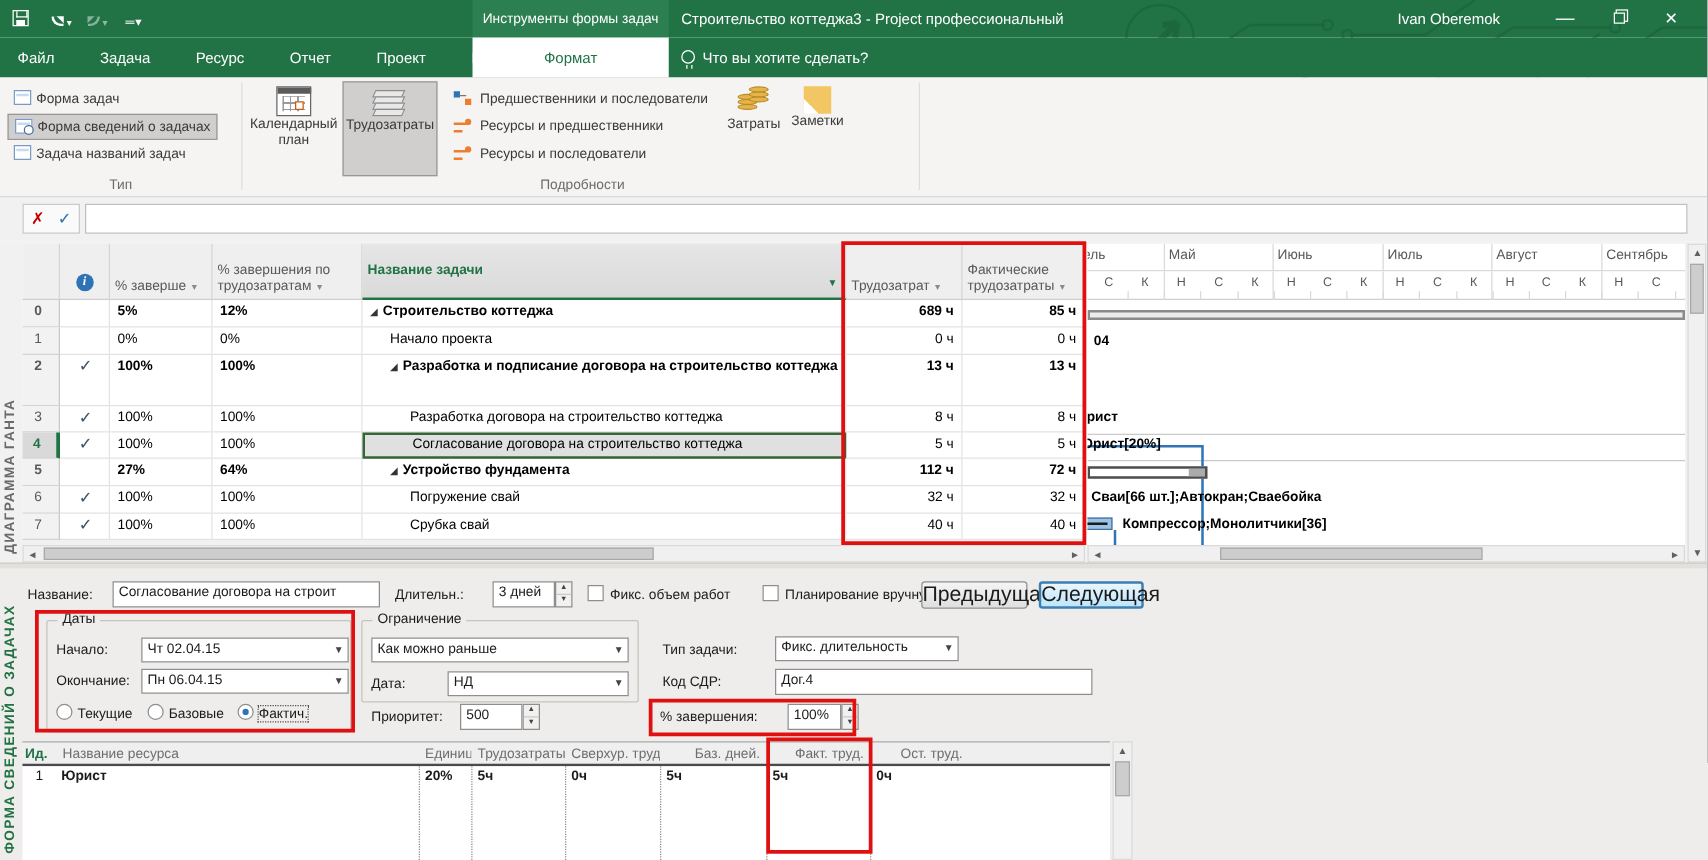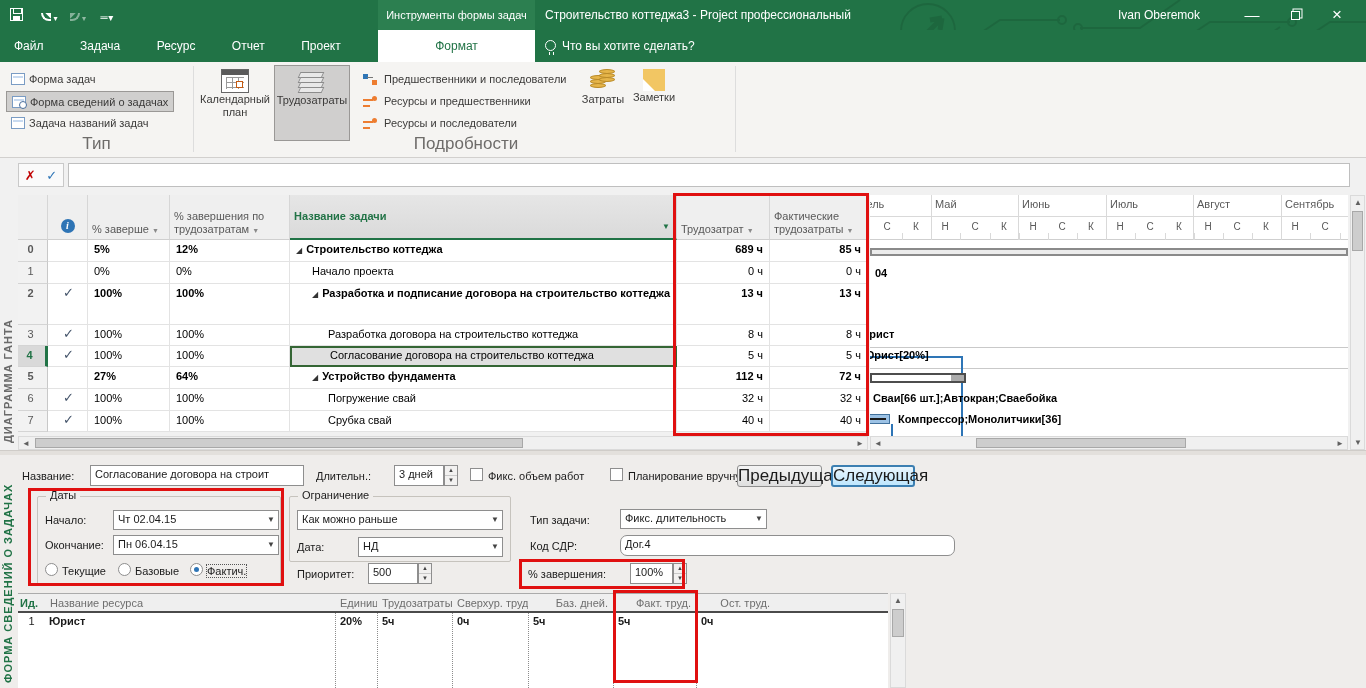--- a/index.html
+++ b/index.html
@@ -33,21 +33,21 @@
 
   
   .ribbon{left:0;top:62px;width:1366px;height:96px;background:#f5f4f2;border-bottom:1px solid #d2d0ce;font-size:11px;color:#3b3a39;}
   .rsmall{position:absolute;height:21px;line-height:21px;padding:0 5px;white-space:nowrap;cursor:default;}
   .rsmall .ric{display:inline-block;width:14px;height:12px;margin-right:4px;vertical-align:-2px;}
   .rsel{background:#d0cfce;border:1px solid #9a9896;}
   .formic{border:1px solid #7a9cc4;background:#fff;position:relative;}
   .formic:before{content:"";position:absolute;left:1px;top:2px;right:1px;height:2px;background:#c8daf0;}
   .magic:after{content:"";position:absolute;right:-2px;bottom:-2px;width:6px;height:6px;border:1.5px solid #4a6e9c;border-radius:50%;background:#fff;}
   .gsep{position:absolute;top:4px;width:1px;height:86px;background:#ddd;}
-  .glabel{position:absolute;bottom:3px;font-size:17px;color:#6e6c6a;text-align:center;}
+  .glabel{position:absolute;bottom:3px;font-size:11px;color:#6e6c6a;text-align:center;}
   .bigbtn{position:absolute;top:3px;height:74px;text-align:center;padding-top:4px;}
   .bigbtn .lbl{margin-top:0;line-height:13px;}
   .calic{width:28px;height:24px;margin:0 auto;border:1px solid #666;background:
      linear-gradient(#5a5a5a,#5a5a5a) 0 0/28px 5px no-repeat,#fff;position:relative;}
   .calic:before{content:"";position:absolute;left:4px;top:7px;right:4px;bottom:3px;
      background:repeating-linear-gradient(90deg,#9a9a9a 0 1px,transparent 1px 6px),repeating-linear-gradient(#9a9a9a 0 1px,transparent 1px 5px);}
   .calic:after{content:"";position:absolute;right:5px;bottom:4px;width:5px;height:5px;border:1px solid #c55a11;background:#fff;}
   .stackic{width:30px;height:24px;margin:0 auto;position:relative;}
   .stackic i{position:absolute;left:2px;width:24px;height:6px;background:#e8e8e8;border:1px solid #8c8c8c;transform:skewX(-25deg);}
   .coins{width:26px;height:24px;margin:0 auto;position:relative;}
@@ -507,21 +507,21 @@
     <span class="flabel" style="left:297px;top:113px;">Приоритет:</span>
     <div class="field" style="left:368px;top:108px;width:50px;height:21px;">500</div>
     <div class="spin" style="left:418px;top:108px;">
         <i class="up">▲</i>
         <i class="dn">▼</i>
       </div>
 
     <span class="flabel" style="left:530px;top:59px;">Тип задачи:</span>
     <div class="field combo" style="left:620px;top:54px;width:147px;height:20px;"><span>Фикс. длительность</span><span class="dd">▼</span></div>
     <span class="flabel" style="left:530px;top:85px;">Код СДР:</span>
-    <div class="field" style="left:620px;top:80px;width:335px;height:21px;border-radius:7px;">Дог.4</div>
+    <div class="field" style="left:620px;top:80px;width:254px;height:21px;">Дог.4</div>
     <span class="flabel" style="left:528px;top:113px;">% завершения:</span>
     <div class="field" style="left:630px;top:108px;width:43px;height:21px;">100%</div>
     <div class="spin" style="left:673px;top:108px;">
         <i class="up">▲</i>
         <i class="dn">▼</i>
       </div>
 
     <div class="rtable">
       <div class="rhead" id="res-head">
           <div class="hid">Ид.</div>

